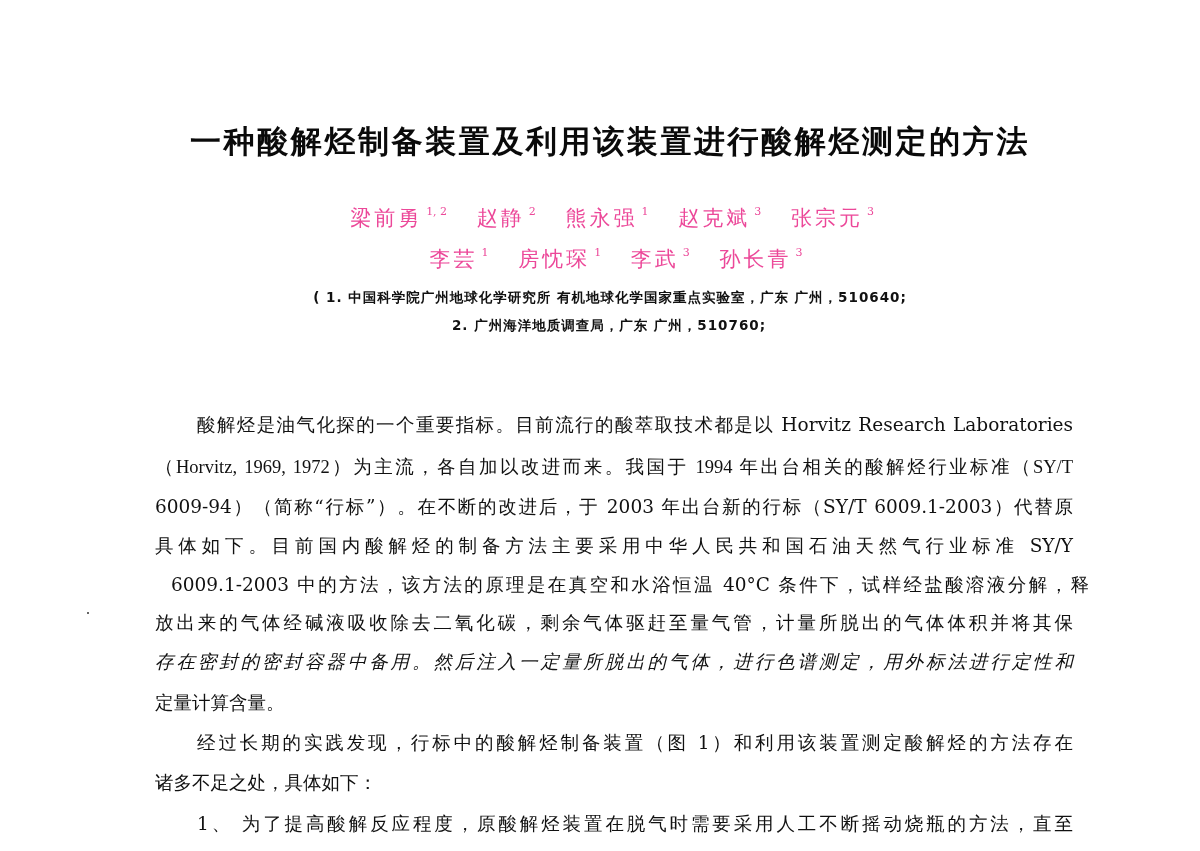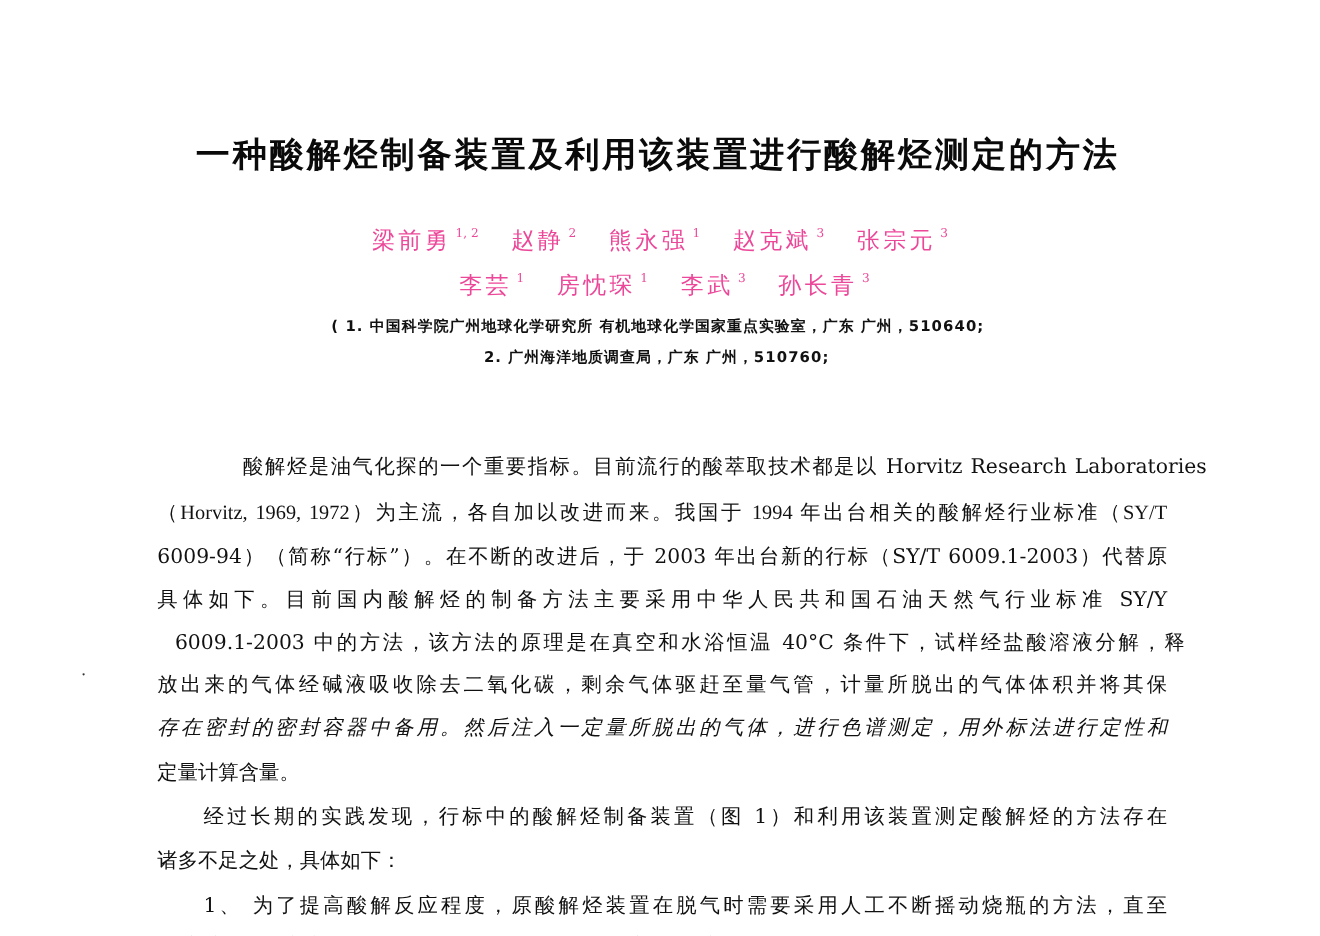--- a/index.html
+++ b/index.html
@@ -10,21 +10,21 @@
     body {
       width: 1200px;
       height: 851px;
       overflow: hidden;
       position: relative;
       color: #111111;
       font-family: "DejaVu Serif", "Liberation Serif", serif;
     }
     .page {
       position: absolute;
-      left: 0; top: 0;
+      left: 12px; top: 0;
       width: 1180px;
       height: 851px;
       overflow: hidden;
     }
     .title {
       position: absolute;
       left: 0;
       top: 118px;
       width: 1196px;
       text-align: center;
@@ -128,21 +128,21 @@
     <span class="author"><span>李武</span><sup>3</sup></span>
     <span class="author"><span>孙长青</span><sup>3</sup></span>
   </div>
 
   <div class="affil a1">( 1.  中国科学院广州地球化学研究所  有机地球化学国家重点实验室，广东 广州，510640;</div>
   <div class="affil a2">2.  广州海洋地质调查局，广东 广州，510760;</div>
 
   <div class="stray-dot"></div>
 
   <div class="body-text" style="top:0;">
-    <div class="line indent" style="top:410px;margin-left:36px;">酸解烃是油气化探的一个重要指标。目前流行的酸萃取技术都是以 Horvitz Research Laboratories</div>
+    <div class="line indent" style="top:410px;">酸解烃是油气化探的一个重要指标。目前流行的酸萃取技术都是以 Horvitz Research Laboratories</div>
     <div class="line" style="top:452px;font-family:Liberation Serif, serif;">（Horvitz, 1969, 1972）为主流，各自加以改进而来。我国于 1994 年出台相关的酸解烃行业标准（SY/T</div>
     <div class="line" style="top:492px;">6009-94）（简称“行标”）。在不断的改进后，于 2003 年出台新的行标（SY/T 6009.1-2003）代替原</div>
     <div class="line" style="top:531px;">具体如下。目前国内酸解烃的制备方法主要采用中华人民共和国石油天然气行业标准 SY/Y</div>
     <div class="line" style="top:570px;margin-left:16px;">6009.1-2003 中的方法，该方法的原理是在真空和水浴恒温 40°C 条件下，试样经盐酸溶液分解，释</div>
     <div class="line" style="top:608px;">放出来的气体经碱液吸收除去二氧化碳，剩余气体驱赶至量气管，计量所脱出的气体体积并将其保</div>
     <div class="line" style="top:647px;font-style:italic;">存在密封的密封容器中备用。然后注入一定量所脱出的气体，进行色谱测定，用外标法进行定性和</div>
     <div class="line last" style="top:688px;">定量计算含量。</div>
     <div class="line indent" style="top:728px;">经过长期的实践发现，行标中的酸解烃制备装置（图 1）和利用该装置测定酸解烃的方法存在</div>
     <div class="line last" style="top:768px;">诸多不足之处，具体如下：</div>
     <div class="line indent" style="top:809px;">1、 为了提高酸解反应程度，原酸解烃装置在脱气时需要采用人工不断摇动烧瓶的方法，直至</div>

